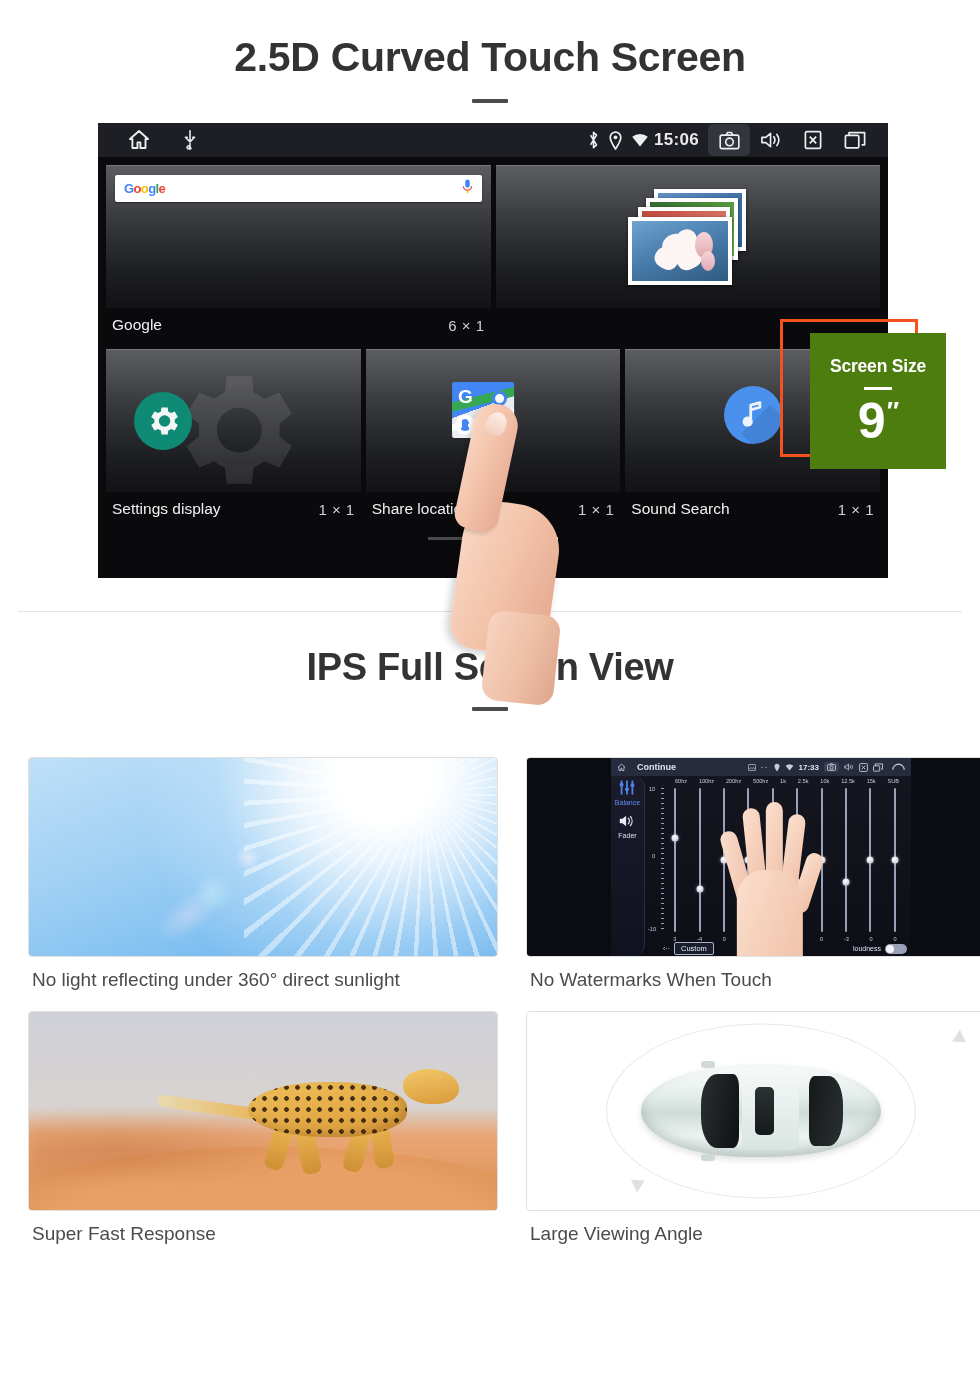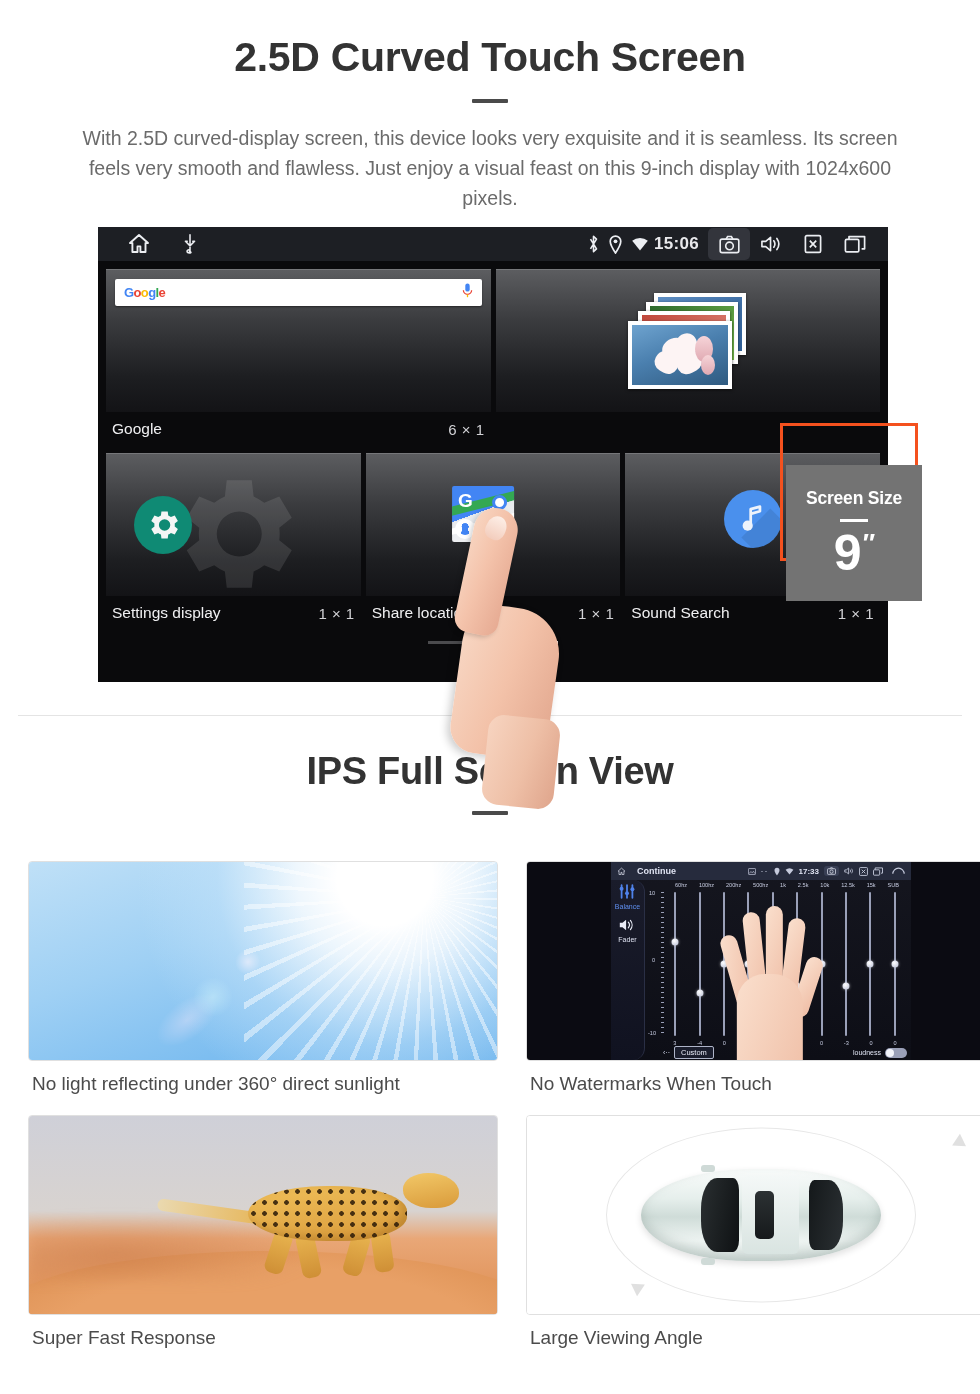--- a/index.html
+++ b/index.html
@@ -172,23 +172,23 @@
     position:absolute; left: 30px; top: 210px; width: 72px; height: 90px;
     background: linear-gradient(105deg,#f7d4c0 0%,#eebb a0 55%,#dfa58c 100%);
     background: linear-gradient(105deg,#f7d4c0 0%,#eebfa6 55%,#dfa58c 100%);
     border-radius: 16px; transform: rotate(6deg);
   }
 
   
   .badge { position: absolute; right: 50px; top: 196px; width: 150px; height: 150px; z-index: 9; }
   .badge-frame { position:absolute; left: 0; top: 0; width: 138px; height: 138px; border: 3px solid #F4511E; }
   .badge-box {
-    position:absolute; left: 6px; top: 14px; width: 136px; height: 136px;
-    background: #737373; color: #fff; text-align: center;
-    display:flex; flex-direction: column; align-items: center; justify-content: center; margin-top: 28px;
+    position:absolute; left: 30px; top: 14px; width: 136px; height: 136px;
+    background: #4d7c0f; color: #fff; text-align: center;
+    display:flex; flex-direction: column; align-items: center; justify-content: center;
   }
   .badge-label { font-size: 17.5px; font-weight: bold; letter-spacing: -0.2px; }
   .badge-rule { width: 28px; height: 3px; background:#fff; margin: 10px 0 6px 0; }
   .badge-num { font-size: 50px; font-weight: bold; line-height: 1; letter-spacing: -1px; }
   .badge-num sup { font-size: 26px; vertical-align: super; margin-left: 2px; }
 
   .page-dots { display:flex; gap:8px; justify-content:center; padding: 4px 0 9px 0; }
   .page-dots i { display:block; width: 38px; height: 3px; background:#4b4b4e; }
   .page-dots i.on { background:#e2e2e5; }
 
@@ -301,21 +301,20 @@
 
 </style>
 </head>
 <body>
 
 <div class="page">
 
   <section class="sec1">
     <h1 class="h1">2.5D Curved Touch Screen</h1>
     <div class="rule"></div>
-    <p class="lede">With 2.5D curved-display screen, this device looks very exquisite and it is seamless. Its screen feels very smooth and flawless. Just enjoy a visual feast on this 9-inch display with 1024x600 pixels.</p>
 
     <div class="device-wrap">
 
       <div class="android">
 
         <div class="statusbar">
           <div class="sb-left">
             <span class="sb-icon">
               <svg width="26" height="24" viewBox="0 0 24 24">
                   <path d="M12 3 3 11h2.4v9h5.1v-5.6h2.9V20h5.1v-9H21Z" fill="none" stroke="#eceef2" stroke-width="1.9" stroke-linejoin="round"></path>

